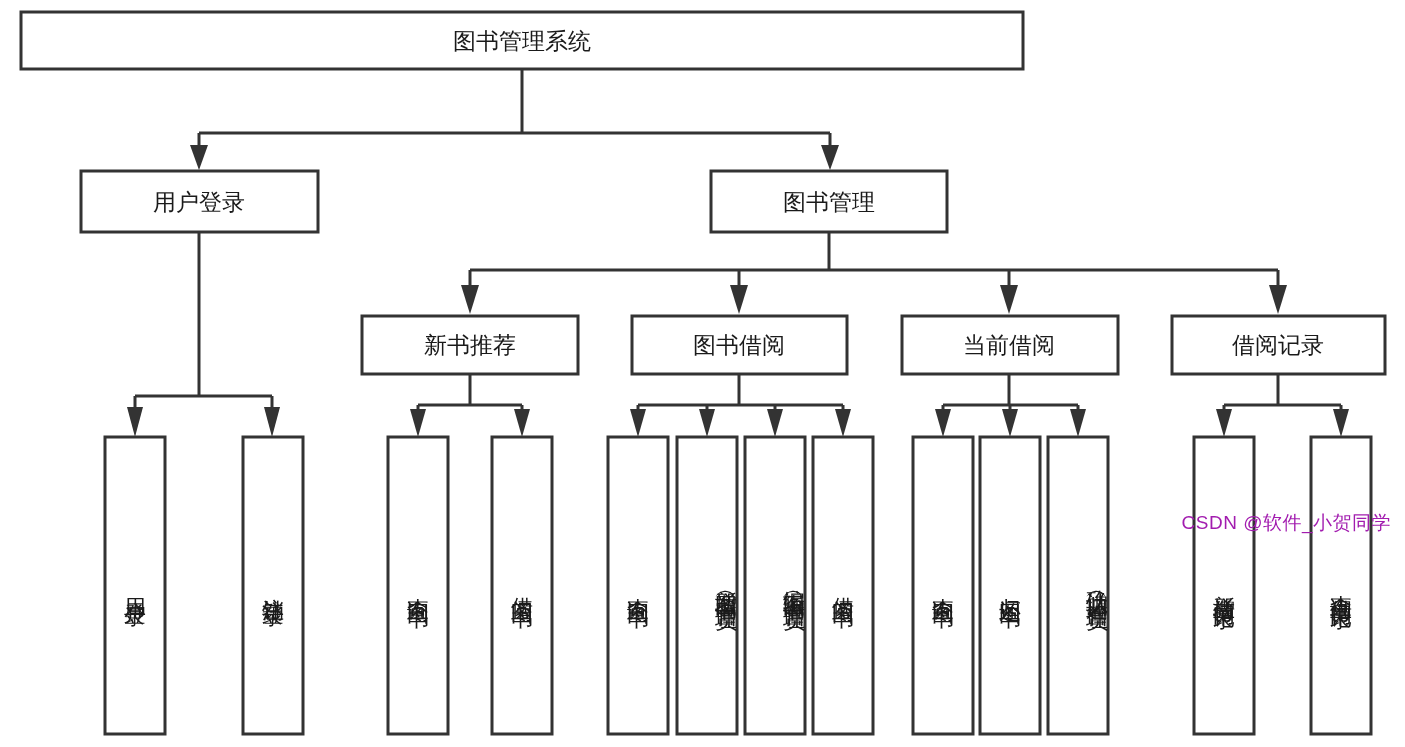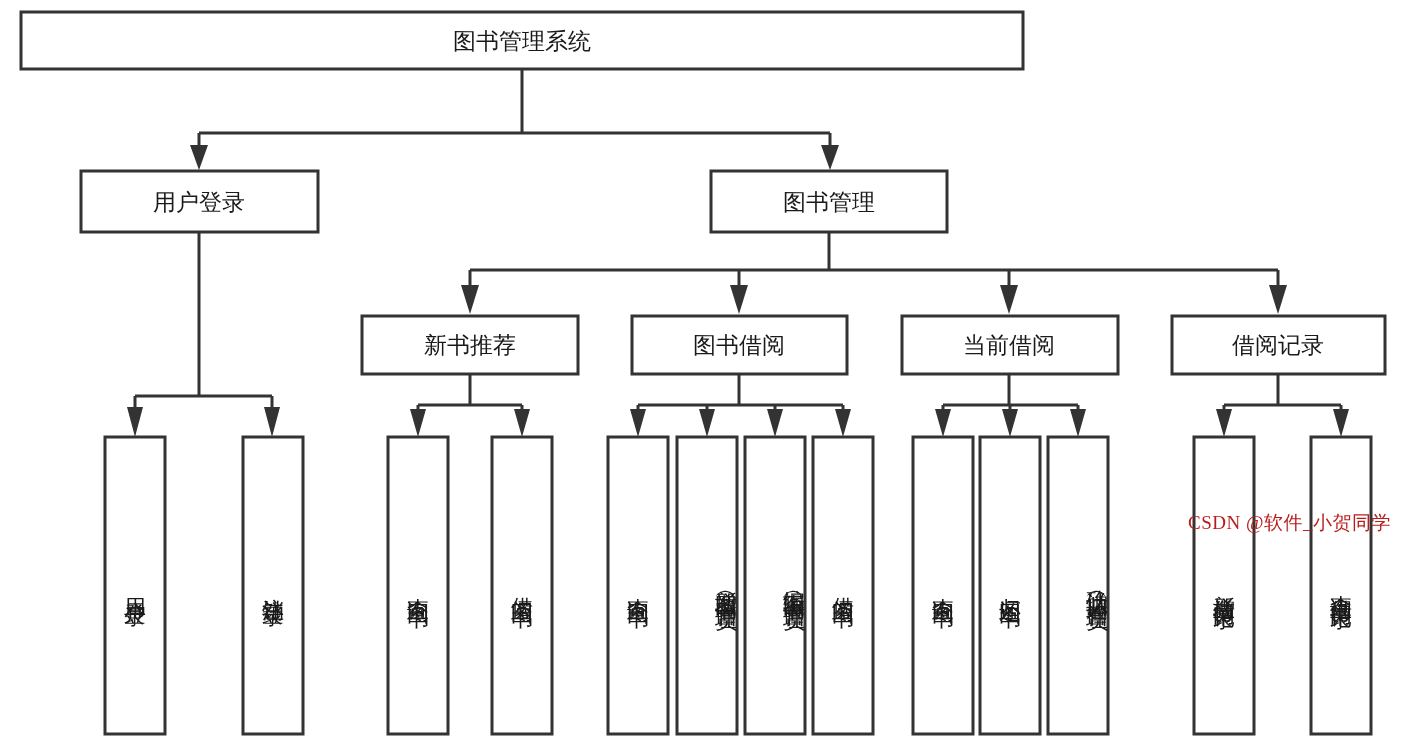--- a/index.html
+++ b/index.html
@@ -61,23 +61,23 @@
     line-height: 1;
     letter-spacing: 3px;
     color: #1a1a1a;
     white-space: nowrap;
     pointer-events: none;
   }
   .watermark {
     position: absolute;
     right: 14px;
     bottom: 4px;
-    font-family: Liberation Serif, serif;
+    font-family: Liberation Sans, sans-serif;
     font-size: 19px;
-    color: #b91c1c;
+    color: #a21caf;
     letter-spacing: 0.5px;
     user-select: none;
   }
 </style>
 </head>
 <body>
 
 <div id="diagram-root">
 
   <svg id="flowchart" viewBox="0 0 1405 747">

